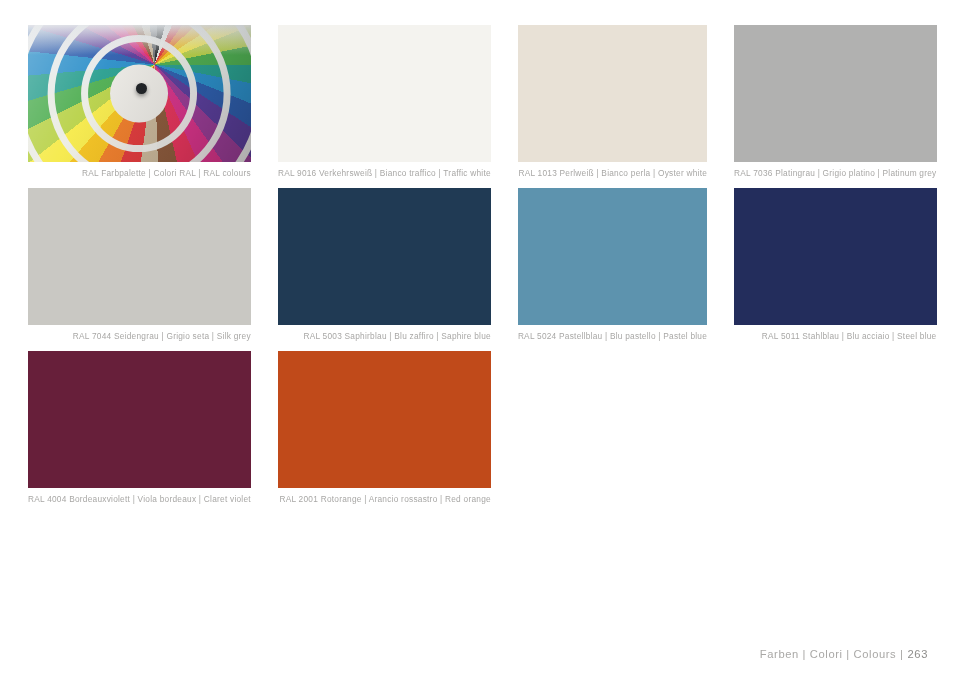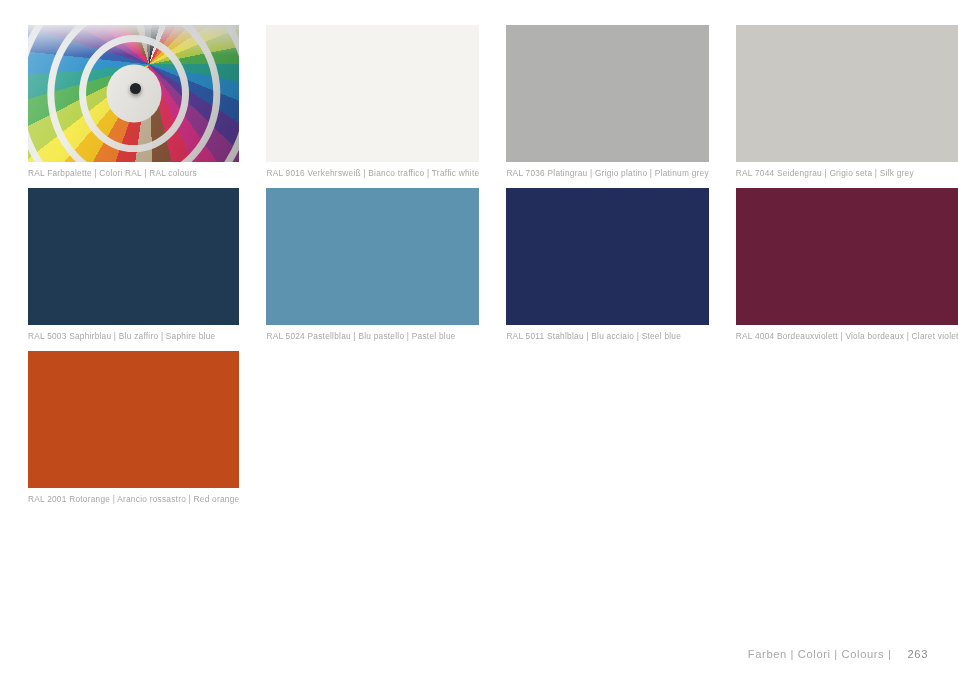--- a/index.html
+++ b/index.html
@@ -18,21 +18,21 @@
     background: #ffffff;
     padding: 25px 30px 0 28px;
   }
   .grid {
     display: grid;
     grid-template-columns: repeat(4, 1fr);
     grid-template-rows: repeat(4, auto);
     column-gap: 27px;
     row-gap: 9px;
   }
-  .cell { display: flex; flex-direction: column; }
+  .cell { display: flex; flex-direction: column; align-items: flex-end; }
   .swatch {
     width: 100%;
     height: 137px;
     display: block;
   }
   .caption {
     margin-top: 6px;
     font-size: 8.3px;
     line-height: 11px;
     letter-spacing: 0.25px;
@@ -118,21 +118,21 @@
   }
   .footer {
     position: absolute;
     right: 30px;
     bottom: 17px;
     font-size: 11.2px;
     letter-spacing: 0.6px;
     color: #a9a8a6;
     white-space: nowrap;
   }
-  .footer .pg { color: #8f8e8c; margin-left: 16px; }
+  .footer .pg { color: #8f8e8c; margin-left: 4px; }
 </style>
 </head>
 <body>
 
 <div class="page">
   <div class="grid" id="grid">
       <div class="cell">
         <div class="swatch photo" style="background: rgb(217, 221, 224);">
           <div class="rings"></div>
           <div class="band b1"></div>
@@ -143,20 +143,24 @@
           <div class="core"></div>
           <div class="pin"></div>
           <div class="shade-top"></div>
           <div class="glare"></div>
         </div>
         <div class="caption">RAL Farbpalette | Colori RAL | RAL colours</div>
       </div>
       <div class="cell">
         <div class="swatch" style="background: rgb(244, 243, 239);"></div>
         <div class="caption">RAL 9016 Verkehrsweiß | Bianco traffico | Traffic white</div>
+      </div>
+      <div class="cell">
+        <div class="swatch" style="background: rgb(232, 225, 214);"></div>
+        <div class="caption">RAL 1013 Perlweiß | Bianco perla | Oyster white</div>
       </div>
       <div class="cell">
         <div class="swatch" style="background: rgb(177, 177, 176);"></div>
         <div class="caption">RAL 7036 Platingrau | Grigio platino | Platinum grey</div>
       </div>
       <div class="cell">
         <div class="swatch" style="background: rgb(201, 200, 195);"></div>
         <div class="caption">RAL 7044 Seidengrau | Grigio seta | Silk grey</div>
       </div>
       <div class="cell">

